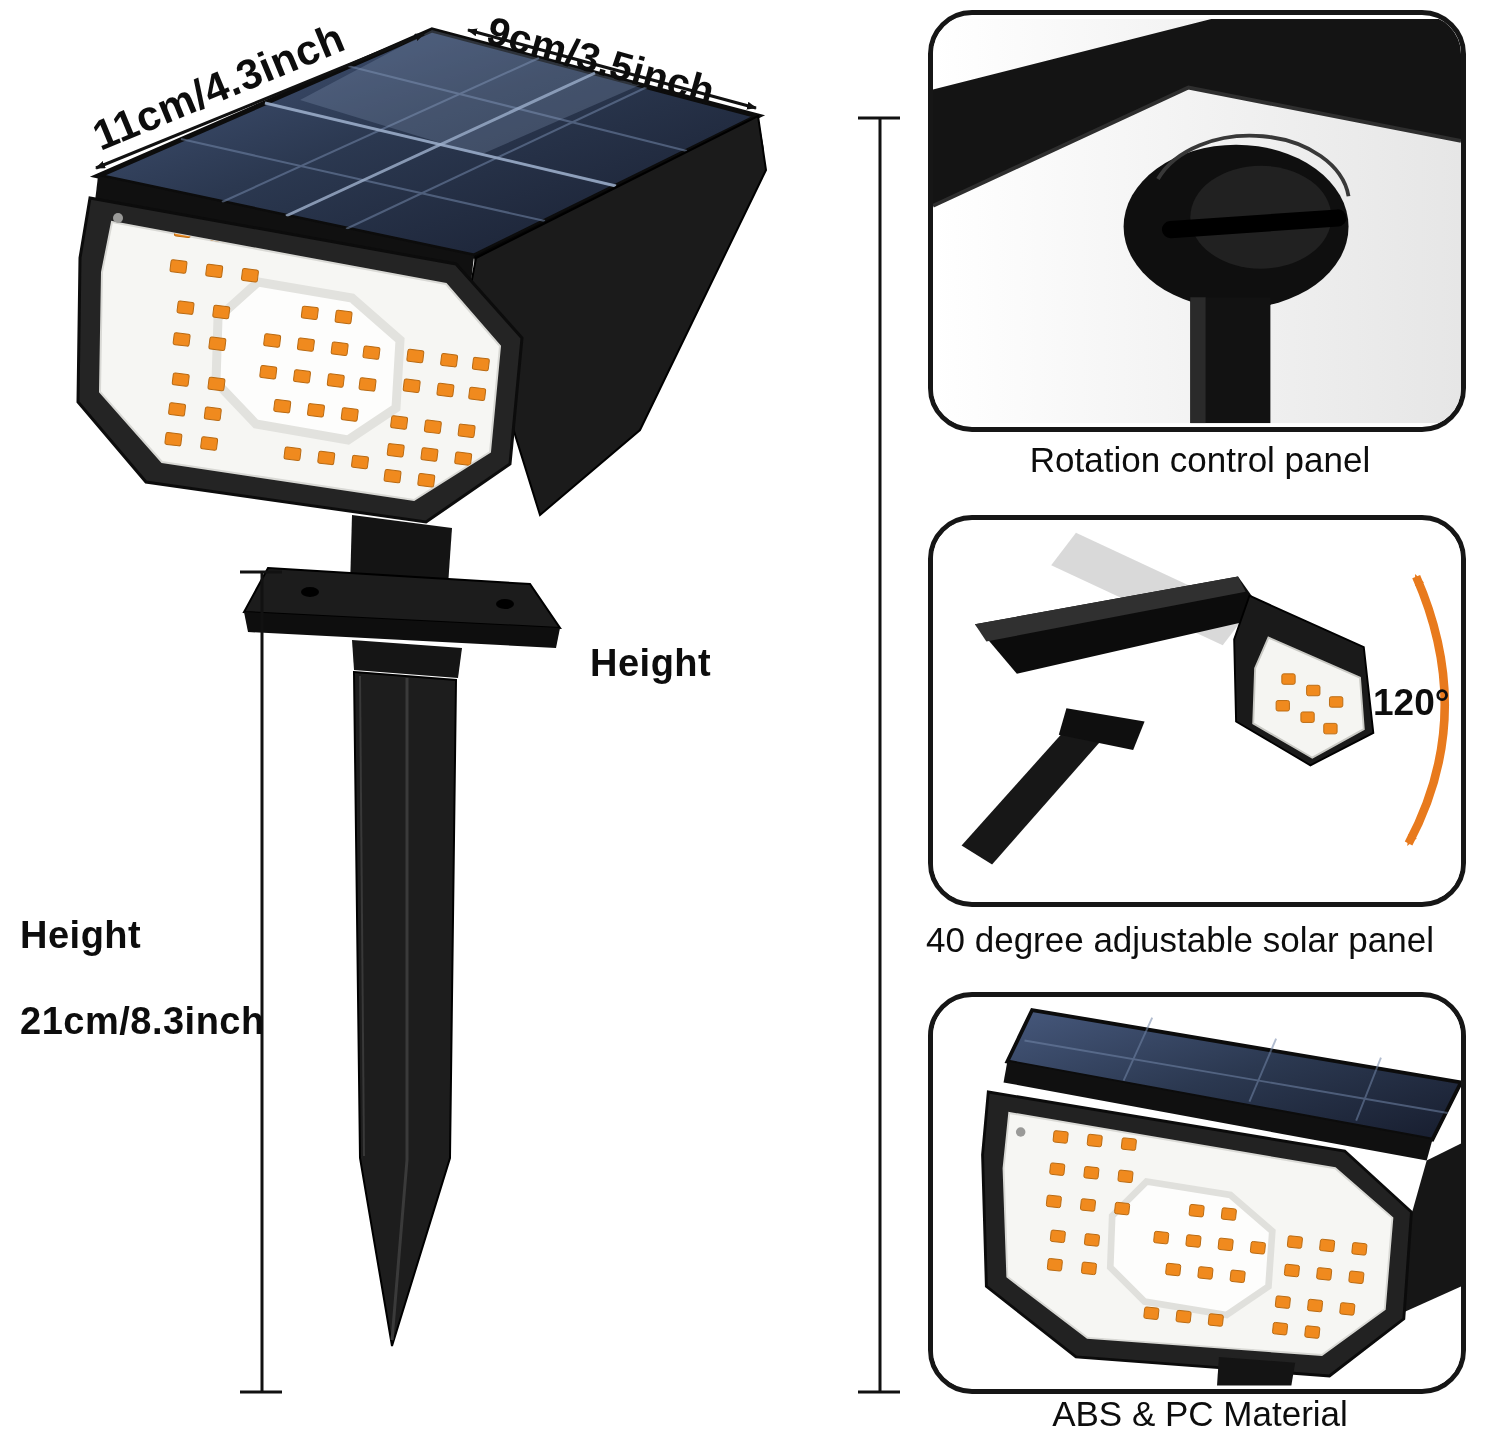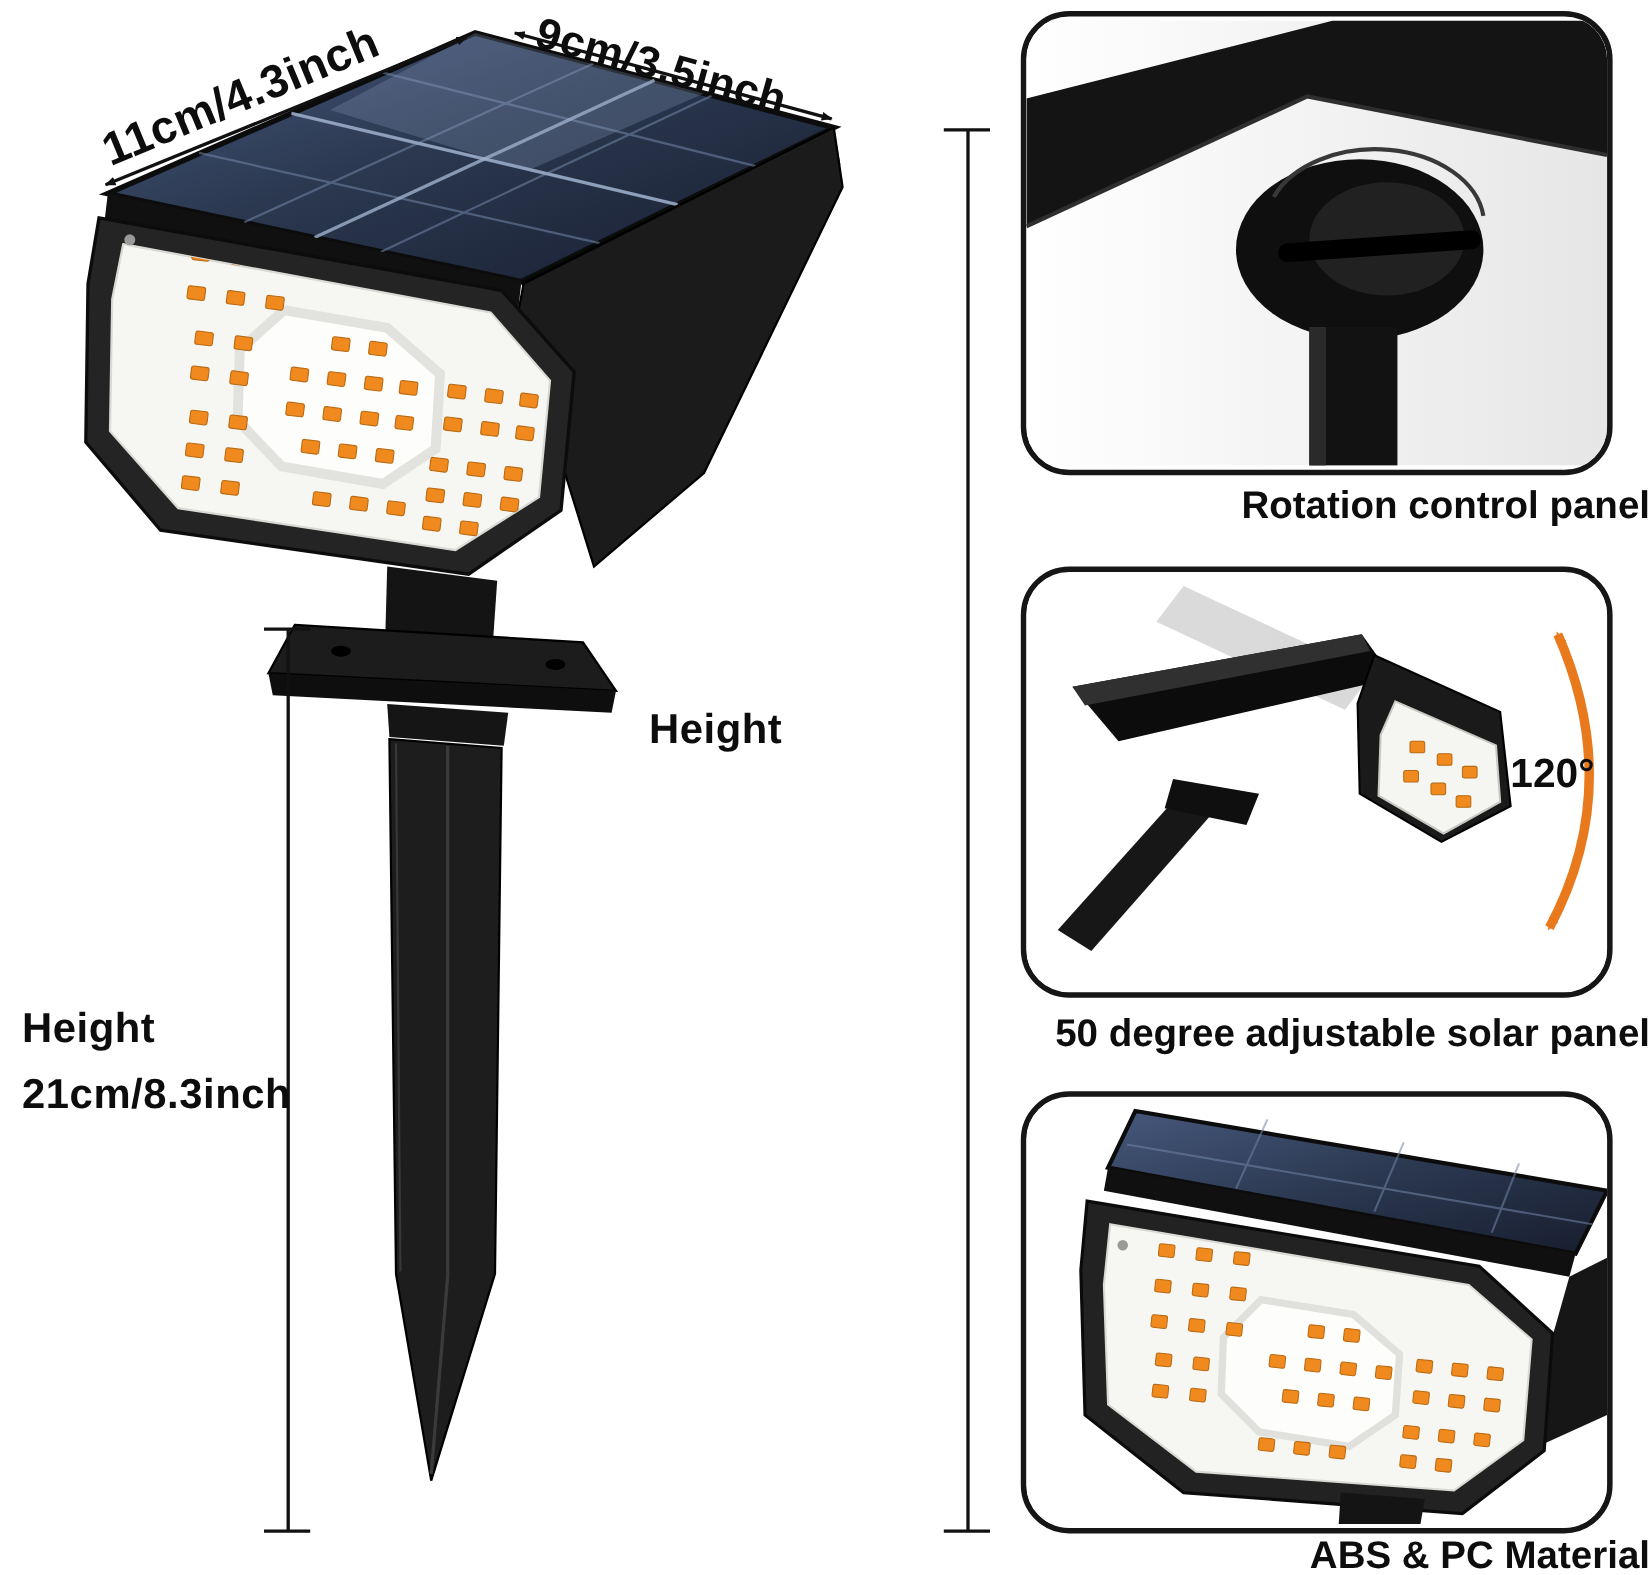--- a/index.html
+++ b/index.html
@@ -14,21 +14,21 @@
   }
   .dim-rot-left{font-size:42px;transform:rotate(-22.5deg);transform-origin:left top;}
   .dim-rot-right{font-size:40px;transform:rotate(15.5deg);transform-origin:left top;}
   .dim-block{font-size:38px;text-align:left;}
   .detail-panel{
     position:absolute;left:928px;width:538px;background:#ffffff;
     border:5px solid #161616;border-radius:44px;overflow:hidden;box-sizing:border-box;
   }
   .panel-svg{display:block;width:100%;height:100%;}
   .caption{
-    position:absolute;font-weight:700;color:#0d0d0d;text-align:right;
+    position:absolute;font-weight:400;color:#0d0d0d;text-align:center;
     font-size:35px;white-space:nowrap;
   }
   .angle-label{
     position:absolute;font-weight:700;color:#0d0d0d;font-size:37px;white-space:nowrap;
   }
 </style>
 </head>
 <body>
 
 <div class="stage">
@@ -160,21 +160,21 @@
       <line x1="240" y1="1392" x2="282" y2="1392"></line>
     </g>
   </svg>
 
   <div class="dim-label dim-rot-left" style="left:86px;top:116px">11cm/4.3inch</div>
   <div class="dim-label dim-rot-right" style="left:494px;top:8px">9cm/3.5inch</div>
 
   <div class="dim-label dim-block" style="left:590px;top:642px;width:260px">Height</div>
 
   <div class="dim-label dim-block" style="left:20px;top:914px;width:228px">Height</div>
-  <div class="dim-label dim-block" style="left:20px;top:974px;width:228px">21cm/8.3inch</div>
+  <div class="dim-label dim-block" style="left:20px;top:1000px;width:228px">21cm/8.3inch</div>
 
   <div class="detail-panel" style="top:10px;height:422px">
     <svg class="panel-svg" viewBox="0 0 554 424">
       <defs>
         <linearGradient id="bgGray1" x1="0" y1="0" x2="1" y2="0">
           <stop offset="0" stop-color="#ffffff"></stop>
           <stop offset="1" stop-color="#e6e6e6"></stop>
         </linearGradient>
       </defs>
       <rect x="0" y="0" width="554" height="424" fill="url(#bgGray1)"></rect>
@@ -222,21 +222,21 @@
           <rect x="360" y="184" width="14" height="11" rx="2"></rect>
             <rect x="386" y="196" width="14" height="11" rx="2"></rect>
             <rect x="410" y="208" width="14" height="11" rx="2"></rect>
         </g>
       </g>
 
       <path d="M 507 54 C 549 150 547 244 499 334" fill="none" stroke="#E87A1D" stroke-width="9" marker-start="url(#arrO)" marker-end="url(#arrO)"></path>
     </svg>
     <div class="angle-label" style="left:440px;top:162px">120°</div>
   </div>
-  <div class="caption" style="left:860px;top:920px;width:640px">50 degree adjustable solar panel</div>
+  <div class="caption" style="left:860px;top:920px;width:640px">40 degree adjustable solar panel</div>
 
   <div class="detail-panel" style="top:992px;height:402px">
     <svg class="panel-svg" viewBox="0 0 554 404">
       <defs>
         <linearGradient id="solarGrad2" x1="0" y1="0" x2="1" y2="1">
           <stop offset="0" stop-color="#46587c"></stop>
           <stop offset="0.5" stop-color="#2b3850"></stop>
           <stop offset="1" stop-color="#171d2e"></stop>
         </linearGradient>
         <clipPath id="faceClip3">

